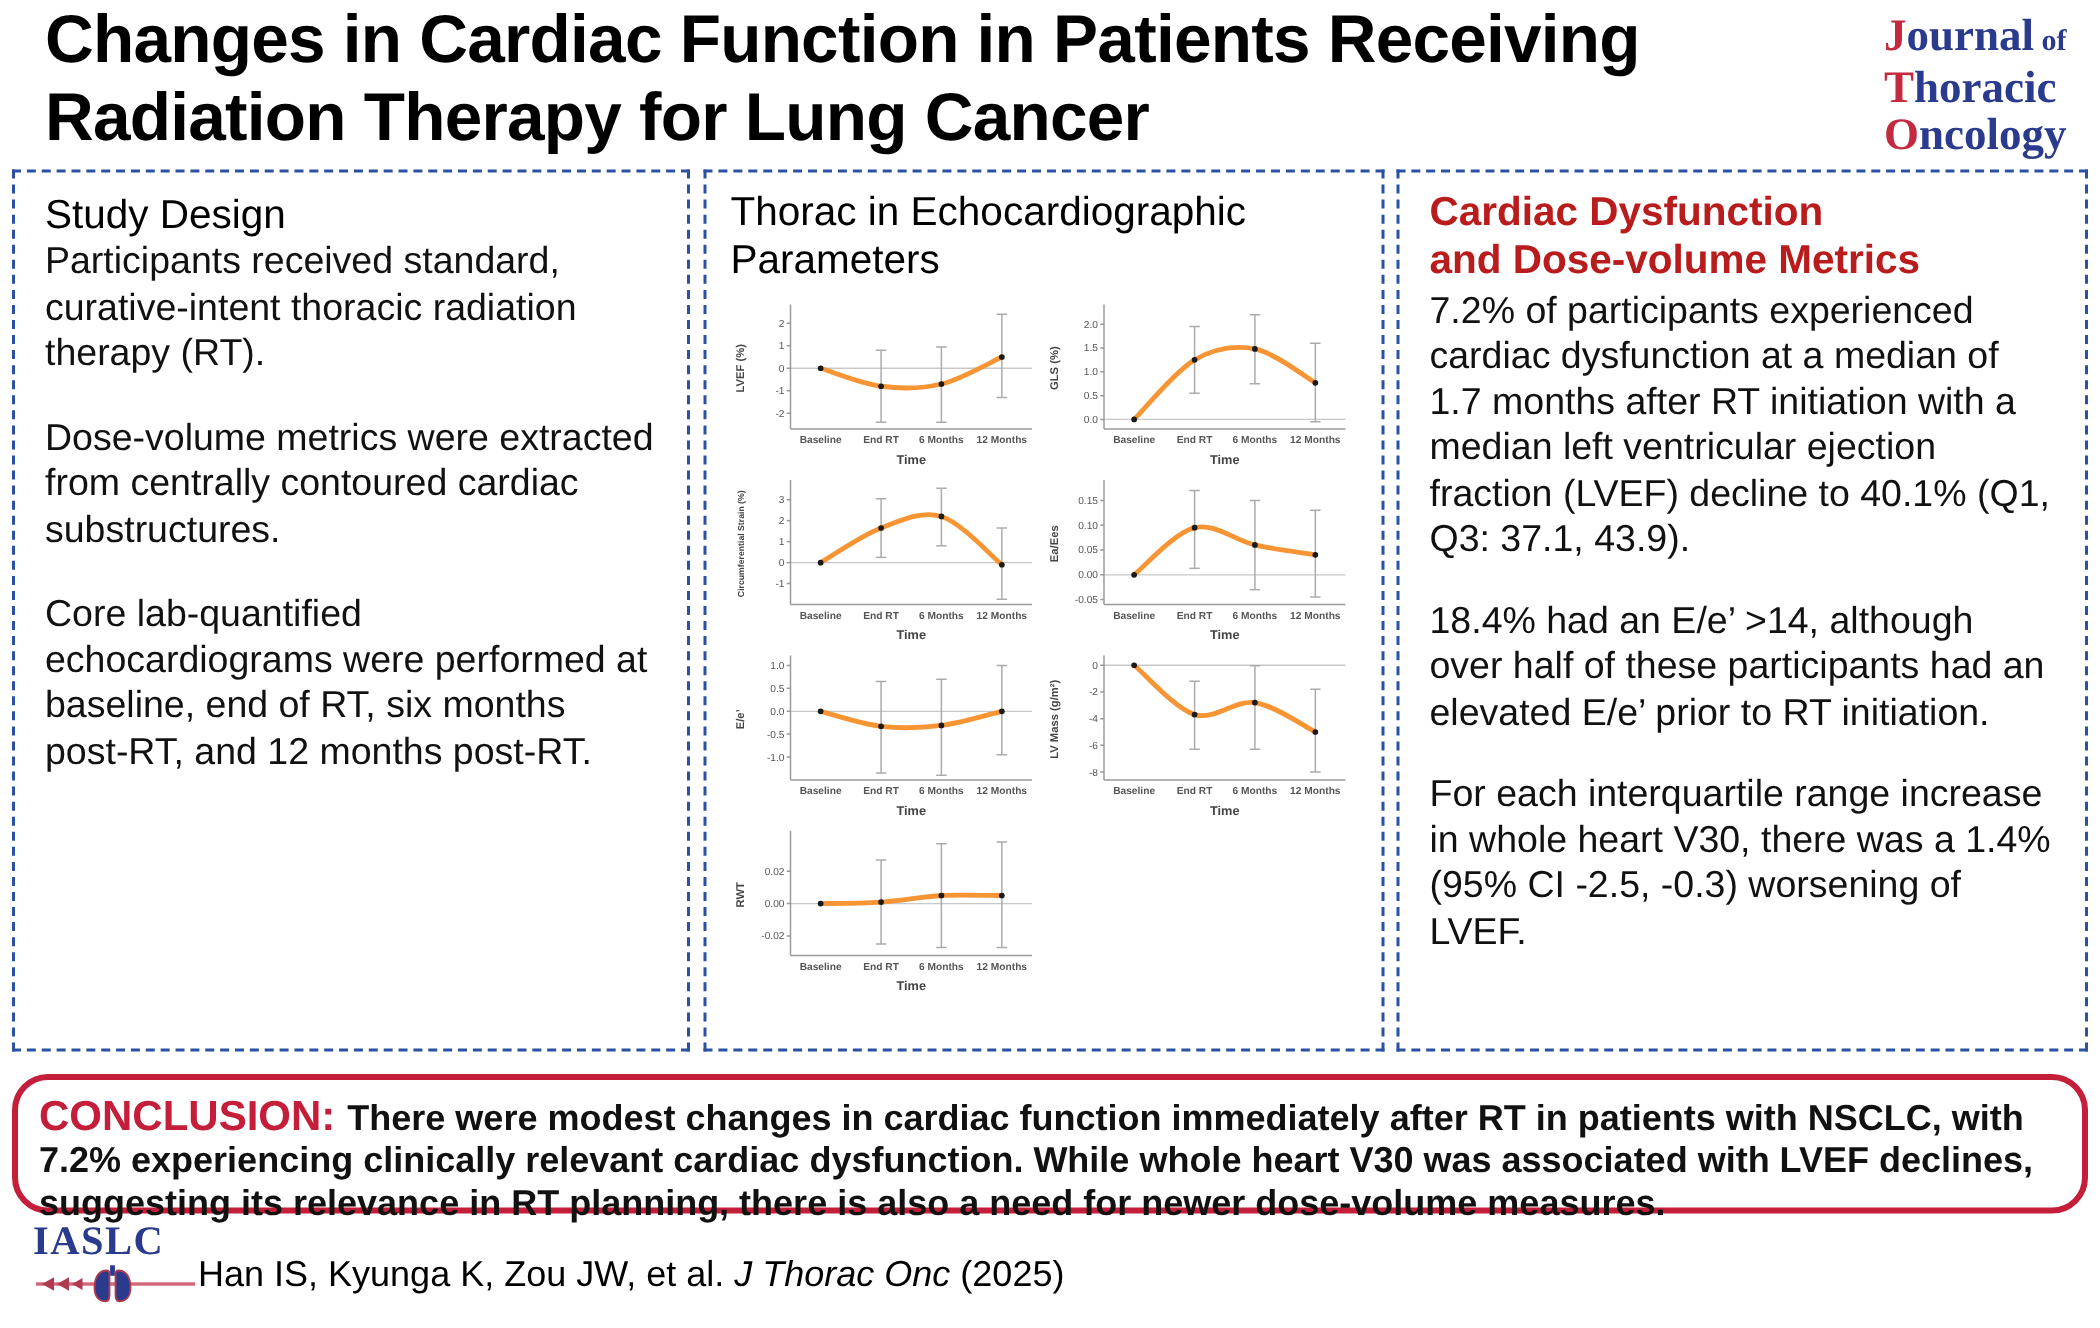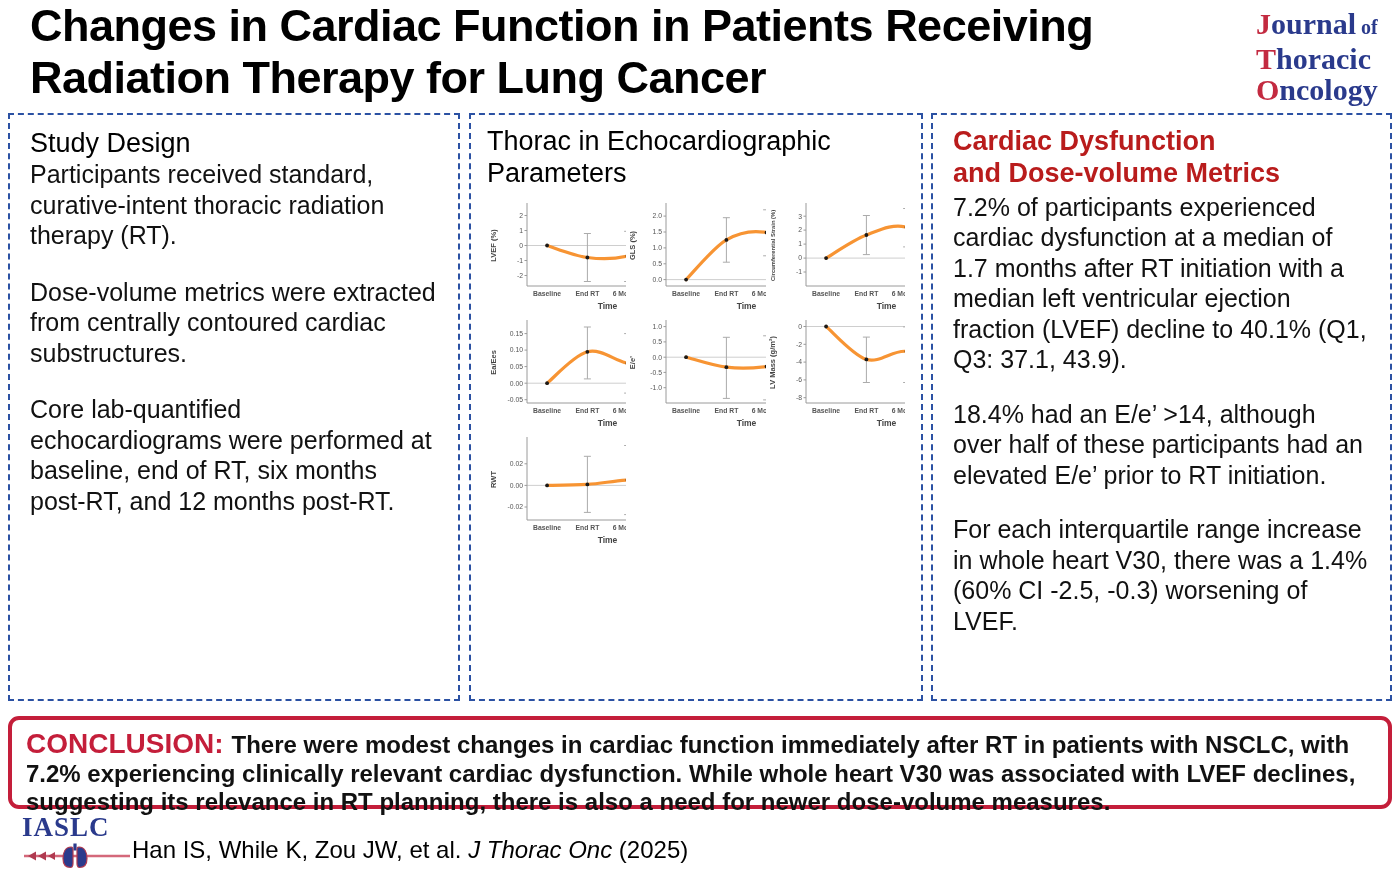--- a/index.html
+++ b/index.html
@@ -27,26 +27,26 @@
   .panel-mid{left:469px;top:113px;width:454px;height:588px;padding:10px 16px}
   .panel-right{left:931px;top:113px;width:461px;height:588px;padding:10px 20px 4px}
 
   .panel-heading{margin:0;font-size:27px;font-weight:normal;color:#000;line-height:1.2}
   .heading-line{font-size:27px;font-weight:bold;color:#b91c1c;line-height:1.2}
 
   .body-copy{font-size:25px;line-height:1.22;color:#111;margin:0 0 26px}
   .panel-right .body-copy{margin:0 0 24px}
   .panel-right .first-copy{margin-top:2px}
 
-  .charts-grid{display:grid;grid-template-columns:1fr 1fr 1fr;margin-top:8px}
+  .charts-grid{display:grid;grid-template-columns:1fr 1fr;margin-top:8px}
   .chart-slot{height:117px;overflow:hidden}
   .chart-slot svg text{font-family:"Liberation Sans","DejaVu Sans",sans-serif}
 
   .conclusion{position:absolute;left:8px;top:716px;width:1384px;height:93px;
-    border:4px solid var(--conclusion-red);border-radius:11px;padding:7px 14px;background:#fff}
+    border:4px solid var(--conclusion-red);border-radius:24px;padding:7px 14px;background:#fff}
   .conclusion-text{margin:0;font-size:24px;font-weight:bold;line-height:1.18;color:#111}
   .conclusion-label{color:var(--conclusion-red);font-size:28px;margin-right:8px}
 
   .iaslc{position:absolute;left:22px;top:814px}
   .iaslc-wordmark{font-family:"Liberation Serif","DejaVu Serif",serif;font-weight:bold;
     font-size:27px;color:var(--journal-navy);letter-spacing:1px;line-height:1}
   .iaslc-icon{margin-top:1px}
 
   .citation{position:absolute;left:132px;top:836px;font-size:24px;color:#000}
   .citation .journal-name{font-style:italic}
@@ -319,21 +319,21 @@
             <text x="9" y="47.5" font-size="7.5" fill="#444" font-weight="bold" text-anchor="middle" transform="rotate(-90 9 47.5)">RWT</text>
           </svg></div>
     </div>
   </div>
 
   <div class="panel panel-right">
     <div class="heading-line">Cardiac Dysfunction</div>
     <div class="heading-line">and Dose-volume Metrics</div>
     <p class="body-copy first-copy">7.2% of participants experienced cardiac dysfunction at a median of 1.7 months after RT initiation with a median left ventricular ejection fraction (LVEF) decline to 40.1% (Q1, Q3: 37.1, 43.9).</p>
     <p class="body-copy">18.4% had an E/e’ &gt;14, although over half of these participants had an elevated E/e’ prior to RT initiation.</p>
-    <p class="body-copy">For each interquartile range increase in whole heart V30, there was a 1.4% (60% CI -2.5, -0.3) worsening of LVEF.</p>
+    <p class="body-copy">For each interquartile range increase in whole heart V30, there was a 1.4% (95% CI -2.5, -0.3) worsening of LVEF.</p>
   </div>
 
   <div class="conclusion">
     <p class="conclusion-text">
       <span class="conclusion-label">CONCLUSION:</span><span>There were modest changes in cardiac function immediately after RT in patients with NSCLC, with 7.2% experiencing clinically relevant cardiac dysfunction. While whole heart V30 was associated with LVEF declines, suggesting its relevance in RT planning, there is also a need for newer dose-volume measures.</span>
     </p>
   </div>
 
   <div class="iaslc">
     <div class="iaslc-wordmark">IASLC</div>
@@ -344,18 +344,18 @@
         <path d="M16 14 l8 -4.5 v9 z" fill="#B03A50"></path>
         <path d="M26 14 l7 -4 v8 z" fill="#B03A50"></path>
         <rect x="51.4" y="1.5" width="3.2" height="7" fill="#2A3A8C"></rect>
         <path d="M49 5 C43 5 41 11 41 16.5 C41 22.5 44 25.5 48.5 25.5 C51.5 25.5 51 21 51 17.5 L51 9 C51 6 51 5 49 5 Z" fill="#2A3A8C" stroke="#B03A50" stroke-width="1.2"></path>
         <path d="M57 5 C63 5 65 11 65 16.5 C65 22.5 62 25.5 57.5 25.5 C54.5 25.5 55 21 55 17.5 L55 9 C55 6 55 5 57 5 Z" fill="#2A3A8C" stroke="#B03A50" stroke-width="1.2"></path>
       </svg>
     </div>
   </div>
 
   <div class="citation">
-    <span>Han IS, While K, Zou JW, et al.</span>
+    <span>Han IS, Kyunga K, Zou JW, et al.</span>
     <span class="journal-name">J Thorac Onc</span>
     <span>(2025)</span>
   </div>
 
 </div>
 
 </body></html>

